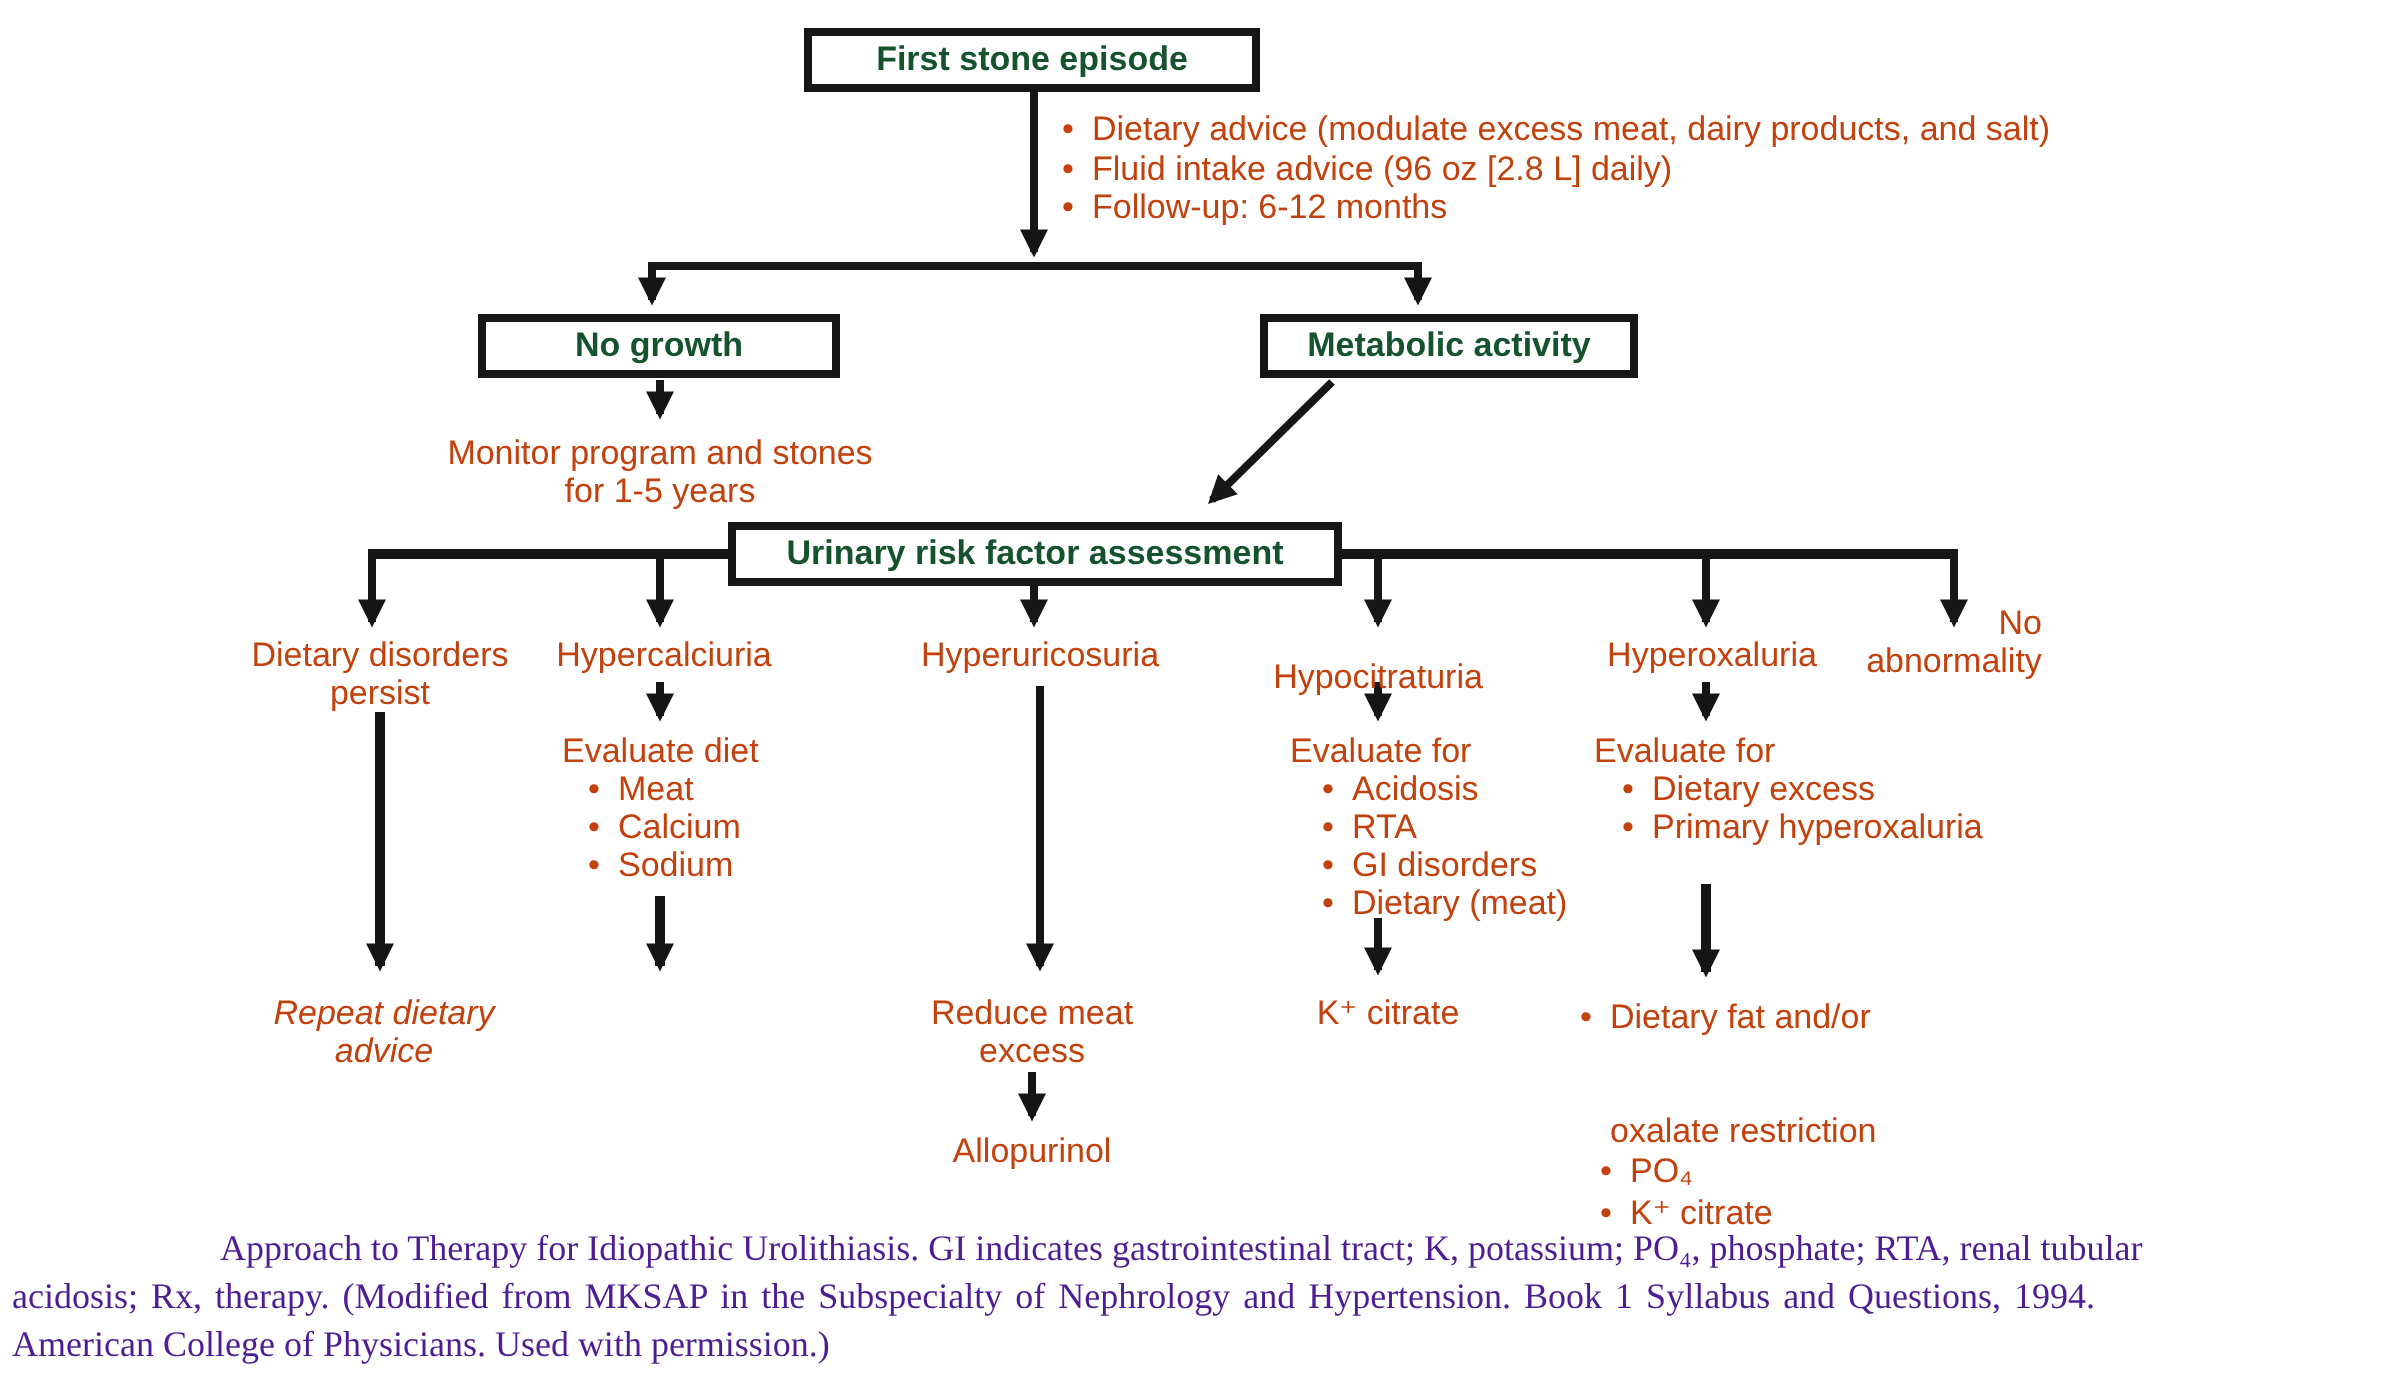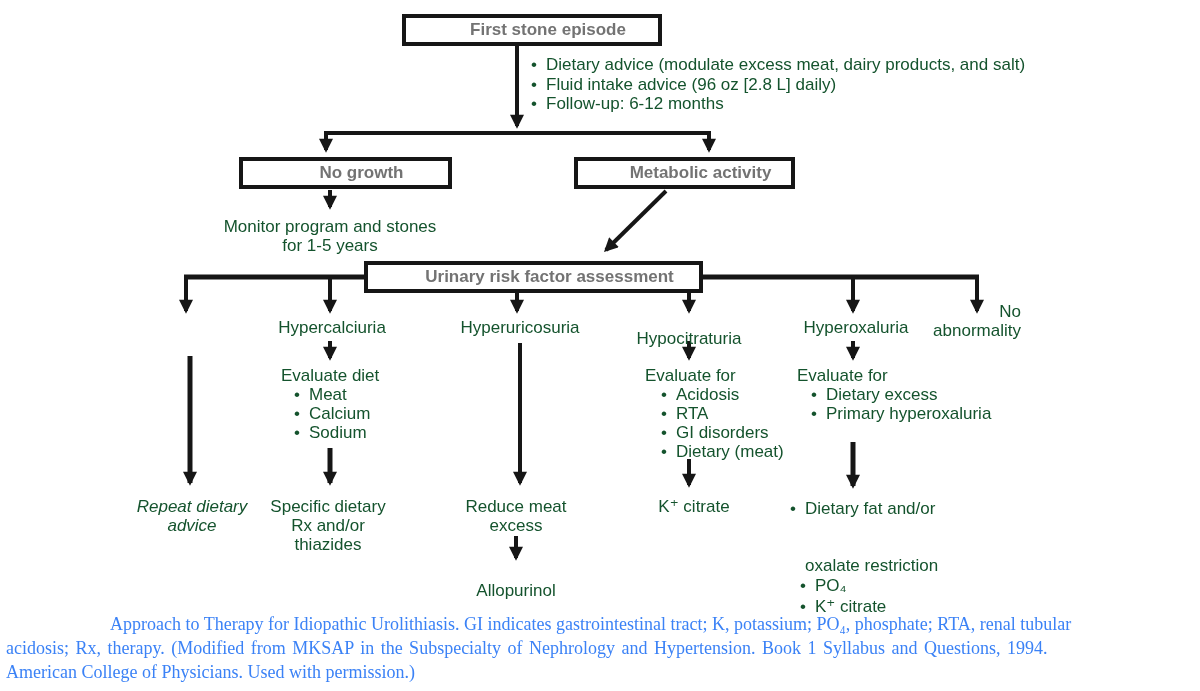--- a/index.html
+++ b/index.html
@@ -1,28 +1,28 @@
 <!DOCTYPE html>
 <html><head>
 <meta charset="utf-8">
 <style>
   html,body{margin:0;padding:0;background:#fff;}
   #stage{position:relative;width:1200px;height:691px;background:#ffffff;overflow:hidden;
          font-family:"Liberation Sans","DejaVu Sans",sans-serif;color:#1d1d1d;}
   svg.wires{position:absolute;left:0;top:0;width:1200px;height:691px;}
-  .t{position:absolute;font-size:17px;line-height:19px;color:#14532d;white-space:nowrap;}
+  .t{position:absolute;font-size:17px;line-height:19px;color:#c2410c;white-space:nowrap;}
   .ctr{transform:translateX(-50%);text-align:center;}
   .box{position:absolute;border:4px solid #161616;background:#fff;display:flex;
        align-items:center;justify-content:center;font-weight:bold;font-size:17px;
-       color:#737373;white-space:nowrap;padding-left:32px;}
+       color:#14532d;white-space:nowrap;}
   .bul{position:relative;padding-left:15px;}
   .bul::before{content:"•";position:absolute;left:0;top:0;}
   .indent{padding-left:15px;margin-top:36px;}
   .cap{position:absolute;font-family:"Liberation Serif","DejaVu Serif",serif;
-       font-size:18px;line-height:24px;color:#3b82f6;white-space:nowrap;}
+       font-size:18px;line-height:24px;color:#4c1d95;white-space:nowrap;}
 </style>
 </head>
 <body>
 
 <div id="stage">
 
   <svg class="wires" viewBox="0 0 1200 691">
     <defs>
       <marker id="ah" viewBox="0 0 10 10" refX="8" refY="5" markerWidth="16" markerHeight="14" orient="auto" markerUnits="userSpaceOnUse">
         <path d="M0,0 L10,5 L0,10 Z" fill="#161616"></path>
@@ -52,35 +52,39 @@
       <line x1="689" y1="459" x2="689" y2="485" stroke-width="4" marker-end="url(#ah)"></line>
       <line x1="853" y1="341" x2="853" y2="358" stroke-width="4" marker-end="url(#ah)"></line>
       <line x1="853" y1="442" x2="853" y2="486" stroke-width="5" marker-end="url(#ah)"></line>
     </g>
   </svg>
 
   <div class="box" style="left:402px;top:14px;width:220px;height:24px;">First stone episode</div>
 
   <div class="box" style="left:239px;top:157px;width:173px;height:24px;">No growth</div>
 
-  <div class="box" style="left:574px;top:157px;width:181px;height:24px;">Metabolic activity</div>
+  <div class="box" style="left:630px;top:157px;width:181px;height:24px;">Metabolic activity</div>
 
   <div class="box" style="left:364px;top:261px;width:299px;height:24px;">Urinary risk factor assessment</div>
 
   <div class="t" style="left:531px;top:55px;line-height:19.5px;">
     <div class="bul">Dietary advice (modulate excess meat, dairy products, and salt)</div>
     <div class="bul">Fluid intake advice (96 oz [2.8 L] daily)</div>
     <div class="bul">Follow-up: 6-12 months</div>
   </div>
 
   <div class="t ctr" style="left:330px;top:217px;">
     <div>Monitor program and stones</div>
     <div>for 1-5 years</div>
   </div>
 
+  <div class="t ctr" style="left:190px;top:318px;">
+    <div>Dietary disorders</div>
+    <div>persist</div>
+  </div>
   <div class="t ctr" style="left:332px;top:318px;">Hypercalciuria</div>
   <div class="t ctr" style="left:520px;top:318px;">Hyperuricosuria</div>
   <div class="t ctr" style="left:689px;top:318px;margin-top:11px;">Hypocitraturia</div>
   <div class="t ctr" style="left:856px;top:318px;">Hyperoxaluria</div>
   <div class="t ctr" style="left:977px;top:302px;text-align:right;">
     <div>No</div>
     <div>abnormality</div>
   </div>
 
   <div class="t" style="left:281px;top:366px;">Evaluate diet</div>
@@ -102,31 +106,26 @@
   <div class="t" style="left:811px;top:385px;">
     <div class="bul">Dietary excess</div>
     <div class="bul">Primary hyperoxaluria</div>
   </div>
 
   <div class="t ctr" style="left:192px;top:497px;font-style:italic;">
     <div>Repeat dietary</div>
     <div>advice</div>
   </div>
 
-  <div class="t ctr" style="left:328px;top:497px;">
-    <div>Specific dietary</div>
-    <div>Rx and/or</div>
-    <div>thiazides</div>
-  </div>
 
   <div class="t ctr" style="left:516px;top:497px;">
     <div>Reduce meat</div>
     <div>excess</div>
   </div>
-  <div class="t ctr" style="left:516px;top:566px;margin-top:15px;">Allopurinol</div>
+  <div class="t ctr" style="left:516px;top:566px;">Allopurinol</div>
 
   <div class="t ctr" style="left:694px;top:497px;">K⁺ citrate</div>
 
   <div class="t" style="left:790px;top:499px;line-height:20.5px;">
     <div class="bul">Dietary fat and/or</div>
     <div class="indent">oxalate restriction</div>
     <div class="bul" style="margin-left:10px;">PO₄</div>
     <div class="bul" style="margin-left:10px;">K⁺ citrate</div>
   </div>
 

